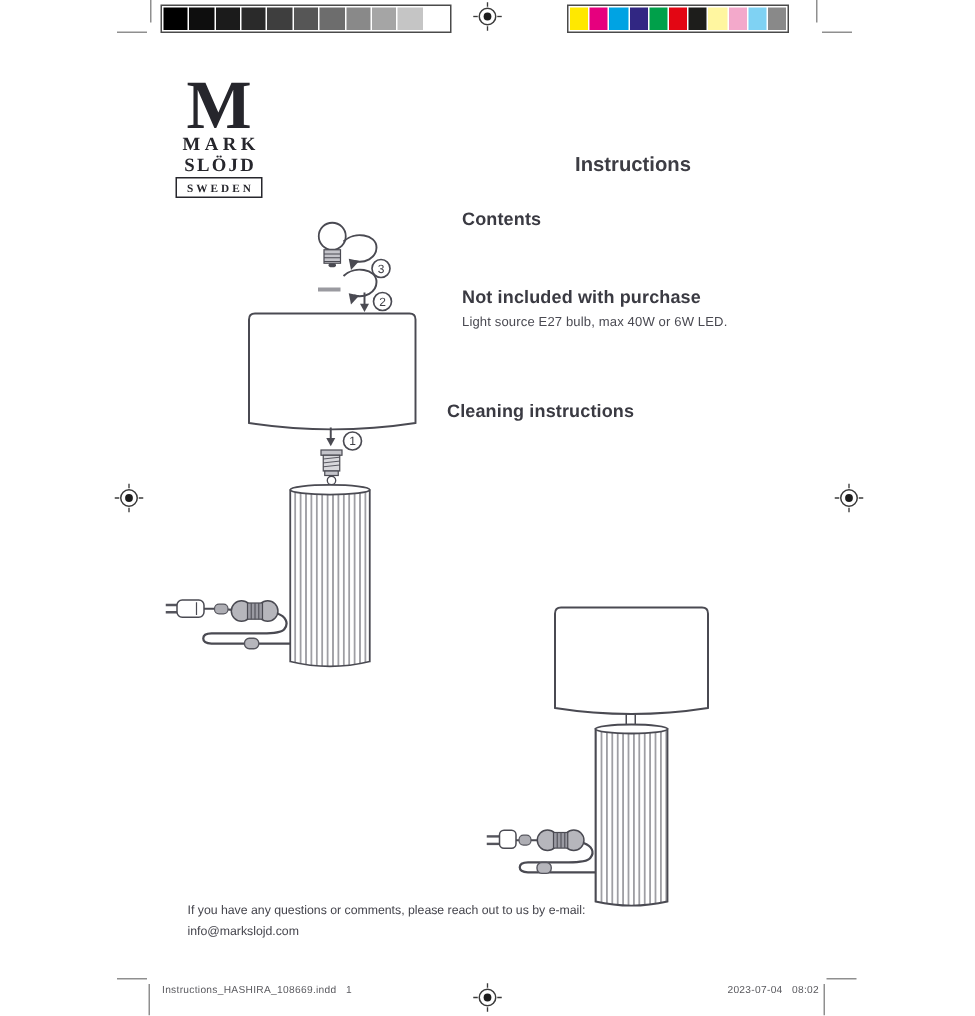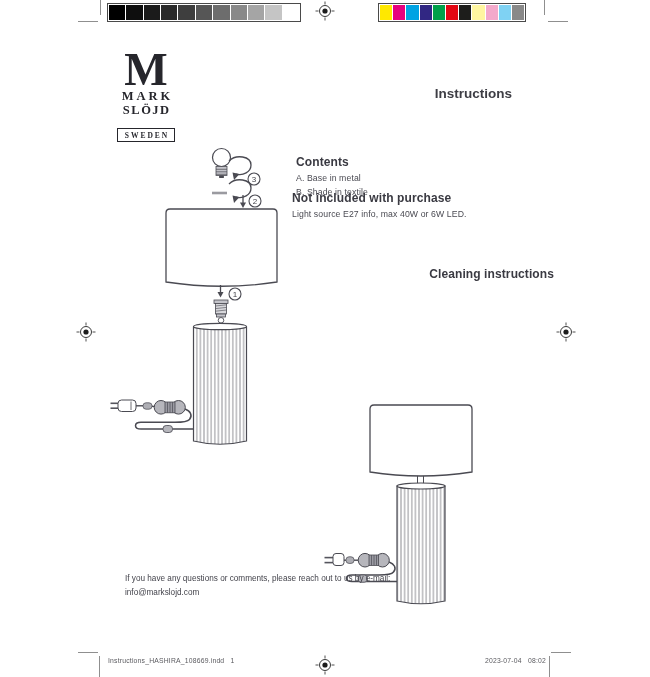--- a/index.html
+++ b/index.html
@@ -11,21 +11,21 @@
   
   .calbar{display:flex;gap:1px;background:#ffffff;border:1px solid #4a4a4a;padding:1px;box-sizing:border-box;}
   .calbar .swatch{flex:1 1 auto;height:100%;}
   
   .cropline{background:#8f8f8f;}
   
   .logo{width:58px;text-align:center;color:#26262c;font-family:"Liberation Serif","DejaVu Serif",serif;}
   .logo .mono{font-size:46px;font-weight:700;line-height:36px;letter-spacing:0;}
   .logo .nm{font-size:12.5px;font-weight:700;letter-spacing:3px;line-height:10px;margin-top:3px;text-indent:3px;}
   .logo .nm2{letter-spacing:1.5px;text-indent:1.5px;margin-top:4px;}
-  .logo .country{margin-top:13px;border:1.5px solid #26262c;font-size:7.5px;font-weight:700;letter-spacing:2px;text-indent:2px;padding:1.5px 0 1px 0;}
+  .logo .country{margin-top:3px;border:1.5px solid #26262c;font-size:7.5px;font-weight:700;letter-spacing:2px;text-indent:2px;padding:1.5px 0 1px 0;}
   
   .pagetitle{width:180px;text-align:right;font-size:13.5px;line-height:19px;color:#3d3d44;font-weight:600;}
   
   .section{width:256px;}
   .section h3{margin:0 0 3px 0;font-size:12px;font-weight:700;color:#3a3a42;letter-spacing:.1px;}
   .body-lines{font-size:8.7px;line-height:13.8px;color:#4a4a52;white-space:pre-line;letter-spacing:.1px;}
   .mt8{margin-top:8px;}
   .mt2{margin-top:2px;}
   
   .contact{font-size:8.2px;line-height:13.5px;color:#44444c;white-space:pre-line;}
@@ -113,36 +113,34 @@
     </g>
 </svg>
 
 <div class="abs logo" style="left:117px;top:52px;">
   <div class="mono">M</div>
   <div class="nm">MARK</div>
   <div class="nm nm2">SLÖJD</div>
   <div class="country">SWEDEN</div>
 </div>
 
-<div class="abs pagetitle" style="left:332px;top:84px;">
+<div class="abs pagetitle" style="left:332px;top:100px;text-align:center;">
   <div>Instructions</div>
 </div>
 
-<div class="abs section" style="left:296px;top:139px;margin-top:16px;">
+<div class="abs section" style="left:308px;top:139px;">
   <h3>Contents</h3>
-  <div class="body-lines">A. Base in metal
-B. Shade in textile</div>
-</div>
-
-<div class="abs section" style="left:292px;top:191px;">
+</div>
+
+<div class="abs section" style="left:308px;top:191px;">
   <h3>Not included with purchase</h3>
-  <div class="body-lines mt2">Light source E27 info, max 40W or 6W LED.</div>
-</div>
-
-<div class="abs section" style="left:298px;top:267px;text-align:right;">
+  <div class="body-lines mt2">Light source E27 bulb, max 40W or 6W LED.</div>
+</div>
+
+<div class="abs section" style="left:298px;top:267px;">
   <h3>Cleaning instructions</h3>
 </div>
 
 <svg class="abs" style="left:105px;top:142px;" width="190" height="308" viewBox="0 0 190 308">
   <defs>
     <pattern id="ribsA" width="3.6" height="6" patternUnits="userSpaceOnUse">
       <rect width="3.6" height="6" fill="#ffffff"></rect>
       <line x1="1.8" y1="0" x2="1.8" y2="6" stroke="#5a5a62" stroke-width="0.7"></line>
     </pattern>
   </defs>
@@ -258,16 +256,16 @@
     <circle cx="45" cy="158.2" r="6.8" fill="#b6b6bc" stroke="#4a4a52" stroke-width="1"></circle>
     <circle cx="62.5" cy="158.2" r="6.8" fill="#b6b6bc" stroke="#4a4a52" stroke-width="1"></circle>
     <rect x="49" y="153" width="9.5" height="10.4" fill="#9a9aa2" stroke="#4a4a52" stroke-width="0.8"></rect>
     <line x1="51.5" y1="153" x2="51.5" y2="163.4" stroke="#55555d" stroke-width="0.8"></line>
     <line x1="54" y1="153" x2="54" y2="163.4" stroke="#55555d" stroke-width="0.8"></line>
     <line x1="56.5" y1="153" x2="56.5" y2="163.4" stroke="#55555d" stroke-width="0.8"></line>
   </g>
   <rect x="38" y="173" width="9.5" height="7.2" rx="3.2" fill="#b6b6bc" stroke="#55555d" stroke-width="0.9"></rect>
 </svg>
 
-<div class="abs contact" style="left:125px;top:572px;">If you have any questions or comments, please reach out to us by e-mail:
+<div class="abs contact" style="left:125px;top:600px;">If you have any questions or comments, please reach out to us by e-mail:
 info@markslojd.com</div>
 <div class="abs meta" style="left:108px;top:657px;">Instructions_HASHIRA_108669.indd   1</div>
 <div class="abs meta right" style="left:400px;top:657px;">2023-07-04   08:02</div>
 
 </body></html>

